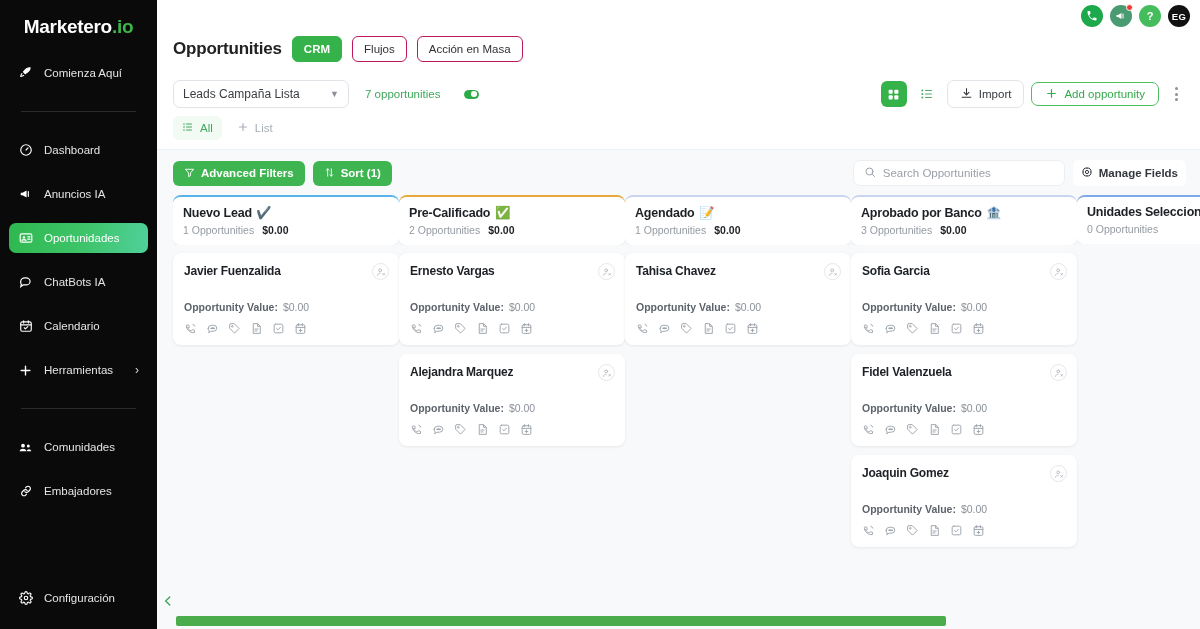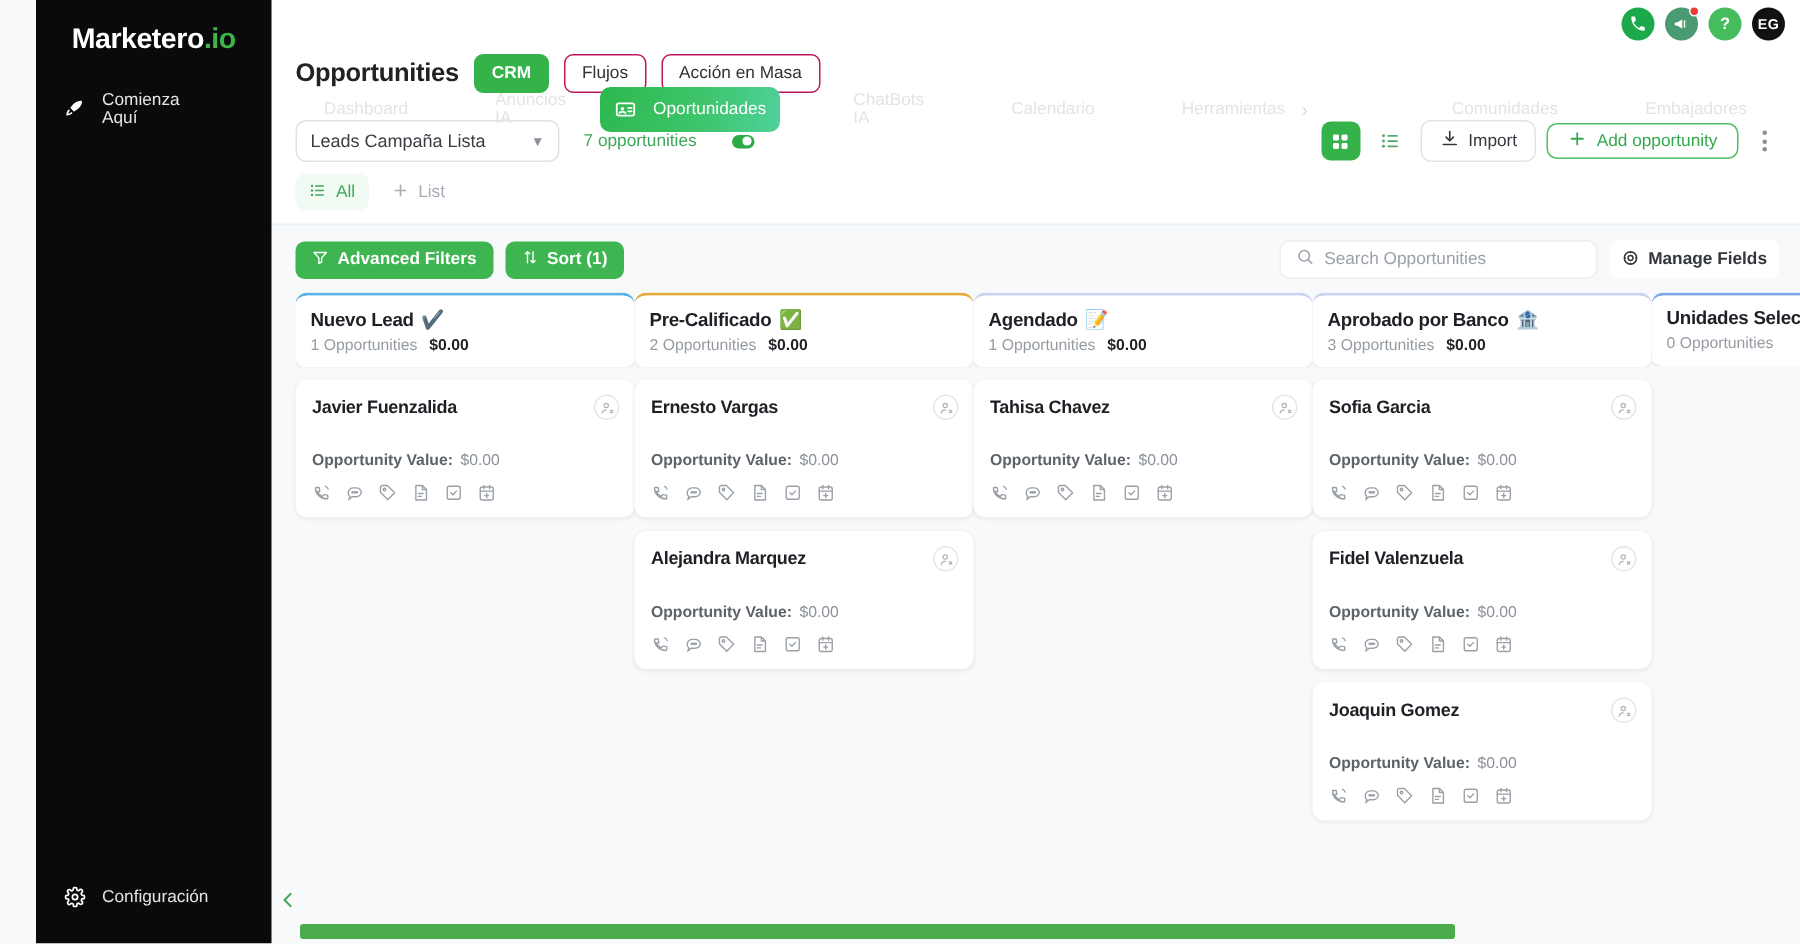--- a/index.html
+++ b/index.html
@@ -8,25 +8,25 @@
     font-family: "Liberation Sans", sans-serif;
     overflow: hidden;
     background: #f7f9fa;
   }
   .app { display: flex; width: 1200px; height: 629px; position: relative; }
 
   
   .sidebar {
     width: 157px; height: 629px; background: #0a0a0a;
     display: flex; flex-direction: column; flex: 0 0 157px;
-    position: relative; z-index: 5; margin-left: 24px;
+    position: relative; z-index: 5;
   }
   .brand { padding: 16px 0 14px 0; text-align: center; font-size: 19px; font-weight: 700; color: #ffffff; letter-spacing: -0.3px; }
   .brand .dot-io { color: #3cb54a; }
-  .nav { display: flex; flex-direction: row; padding: 6px 9px 0 9px; gap: 14px; }
+  .nav { display: flex; flex-direction: column; padding: 6px 9px 0 9px; gap: 14px; }
   .nav-item {
     display: flex; align-items: center; gap: 11px;
     height: 30px; padding: 0 9px; border-radius: 7px;
     color: #e4e4e4; font-size: 11.5px; cursor: pointer; position: relative;
   }
   .nav-item .ico { width: 15px; height: 15px; flex: 0 0 15px; display: flex; align-items: center; justify-content: center; color: #ffffff; }
   .nav-item.active {
     background: linear-gradient(100deg, #2eb84f 0%, #3ec46a 55%, #4fd19b 100%);
     color: #ffffff; font-weight: 500;
   }

